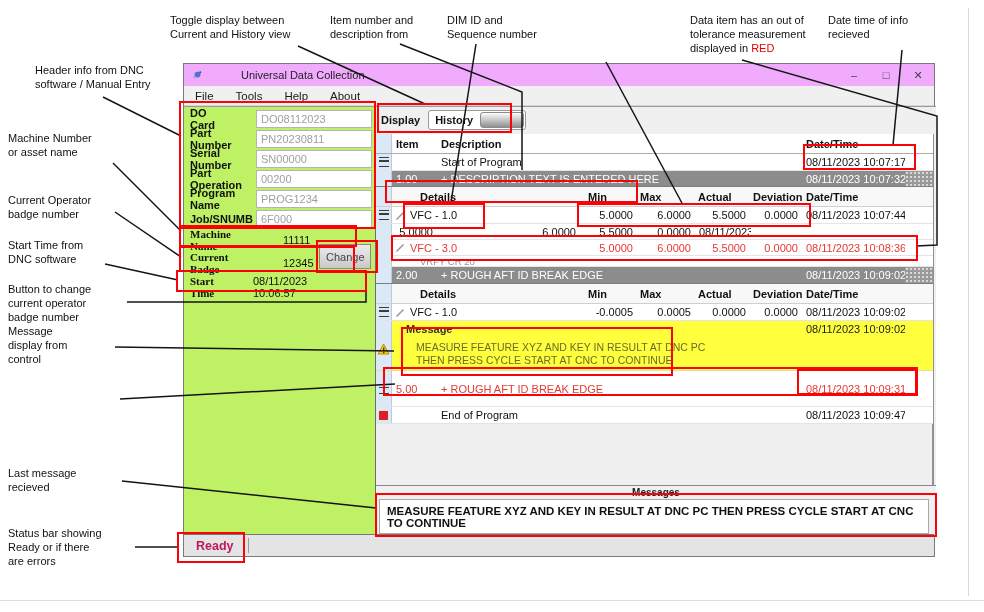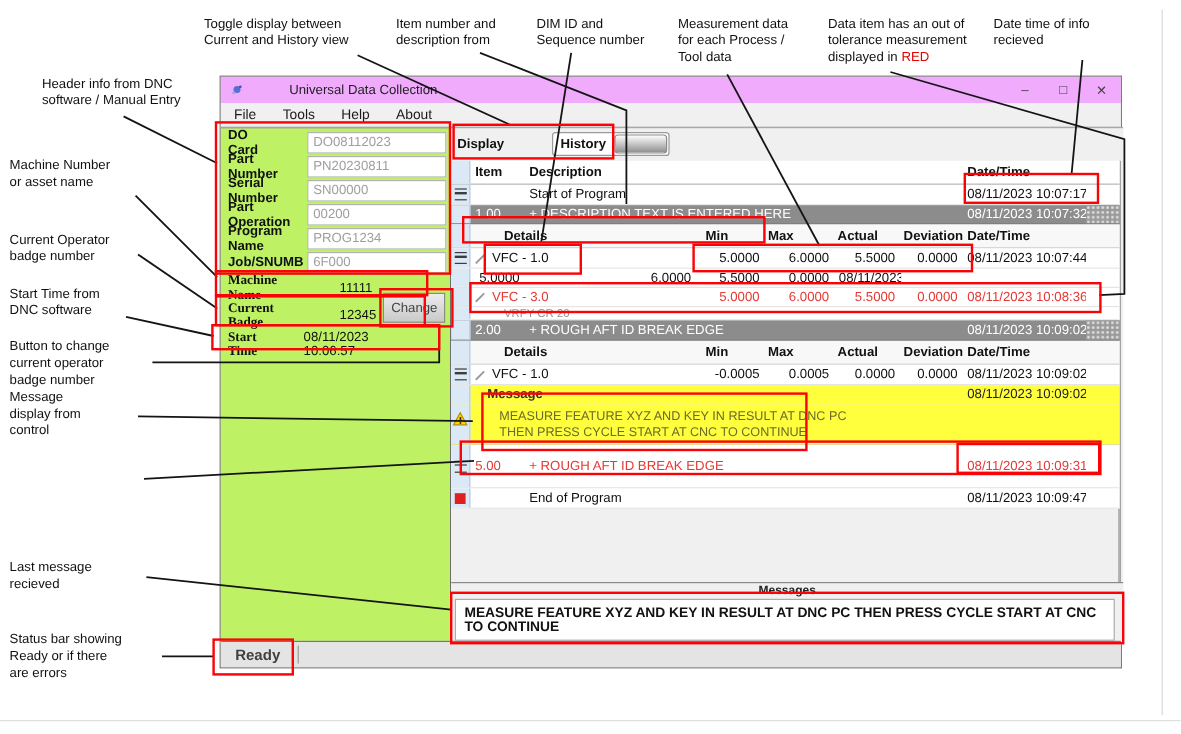--- a/index.html
+++ b/index.html
@@ -29,21 +29,21 @@
   .frow{position:absolute;left:0;height:20px;display:flex;align-items:center;}
   .flabel{position:absolute;left:6px;font-weight:bold;color:#111;}
   .finput{position:absolute;left:72px;width:110px;height:16px;background:#fff;border:1px solid #b4b4b4;
           color:#9f9f9f;font-size:11px;line-height:16px;padding:0 0 0 4px;font-family:"Liberation Sans",sans-serif;}
   .kv{position:absolute;left:6px;font-weight:bold;font-family:Liberation Serif, serif;}
   .kvval{position:absolute;font-weight:normal;color:#111;}
   .chbtn{position:absolute;left:135px;top:137px;width:52px;height:25px;background:linear-gradient(#ececec,#c9c9c9);
          border:1px solid #8a8a8a;color:#444;font-size:11px;font-family:"Liberation Sans",sans-serif;}
   
   .rpanel{position:absolute;left:192px;top:42px;width:560px;height:430px;background:#f0f0f0;border-top:1px solid #9a9a9a;box-sizing:border-box;}
-  .dispbar{position:absolute;left:0;top:0;right:0;height:26px;background:#f0f0f0;display:flex;align-items:center;gap:32px;}
+  .dispbar{position:absolute;left:0;top:0;right:0;height:26px;background:#f0f0f0;display:flex;align-items:center;}
   .displbl{font-weight:bold;margin-left:5px;}
   .toggle{margin-left:8px;width:98px;height:20px;background:#fff;border:1px solid #9a9a9a;border-radius:3px;
           display:flex;align-items:center;box-sizing:border-box;}
   .toggle .tlabel{font-weight:bold;margin-left:6px;}
   .knob{margin-left:auto;margin-right:1px;width:44px;height:16px;border-radius:3px;border:1px solid #8b8b8b;
         background:linear-gradient(#fdfdfd,#8f8f8f);box-sizing:border-box;}
   .tablewrap{position:absolute;left:0;top:27px;width:558px;border-right:1px solid #919191;background:#f0f0f0;box-sizing:border-box;}
   .trow{display:grid;grid-template-columns:16px 46px 143px 57px 58px 55px 52px 102px 1fr;
         background:#fff;border-bottom:1px solid #e4e4e4;box-sizing:border-box;}
   .trow>div{display:flex;align-items:center;overflow:hidden;white-space:nowrap;box-sizing:border-box;}
@@ -69,21 +69,21 @@
   .redsq{width:9px;height:9px;background:#e02020;}
   .filler{height:74px;background:#f0f0f0;border-right:1px solid #919191;width:557px;box-sizing:border-box;}
   
   .msgs{position:absolute;left:0;top:378px;width:560px;height:52px;border-top:1px solid #8a8a8a;background:#f0f0f0;box-sizing:border-box;}
   .msgs .mtitle{position:absolute;left:0;right:0;top:1px;text-align:center;font-size:10px;font-weight:bold;color:#222;}
   .msgbox{position:absolute;left:3px;top:13px;width:550px;height:35px;background:#fff;border:1px solid #aaa;
           font-size:11.5px;font-weight:bold;display:flex;align-items:flex-start;padding:5px 0 0 7px;box-sizing:border-box;}
   
   .statusbar{position:absolute;left:0;bottom:0;right:0;height:22px;background:#e4e4e4;border-top:1px solid #777;
              display:flex;align-items:center;box-sizing:border-box;}
-  .ready{color:#404040;font-weight:bold;font-size:12.5px;margin-left:12px;}
+  .ready{color:#be185d;font-weight:bold;font-size:12.5px;margin-left:12px;}
   .sep{width:1px;height:15px;background:#9a9a9a;margin-left:14px;}
 </style>
 </head>
 <body>
 
 <div id="stage">
 
   <div class="win">
     <div class="titlebar">
       <svg class="appicon" viewBox="0 0 12 12">
@@ -338,23 +338,20 @@
       <span class="sep"></span>
     </div>
   </div>
 
   <div class="callout" style="left:170px;top:13px;width:145px">Toggle display between
 Current and History view</div>
   <div class="callout" style="left:330px;top:13px;width:120px">Item number and
 description from</div>
   <div class="callout" style="left:447px;top:13px;width:115px">DIM ID and
 Sequence number</div>
-  <div class="callout" style="left:565px;top:13px;width:125px"><span>Measurement data
-for each Process /
-Tool data</span></div>
   <div class="callout" style="left:690px;top:13px;width:155px"><span>Data item has an out of
 tolerance measurement
 displayed in </span><span class="red">RED</span></div>
   <div class="callout" style="left:828px;top:13px;width:110px">Date time of info
 recieved</div>
   <div class="callout" style="left:35px;top:63px;width:150px">Header info from DNC
 software / Manual Entry</div>
   <div class="callout" style="left:8px;top:131px;width:120px">Machine Number
 or asset name</div>
   <div class="callout" style="left:8px;top:193px;width:120px">Current Operator

